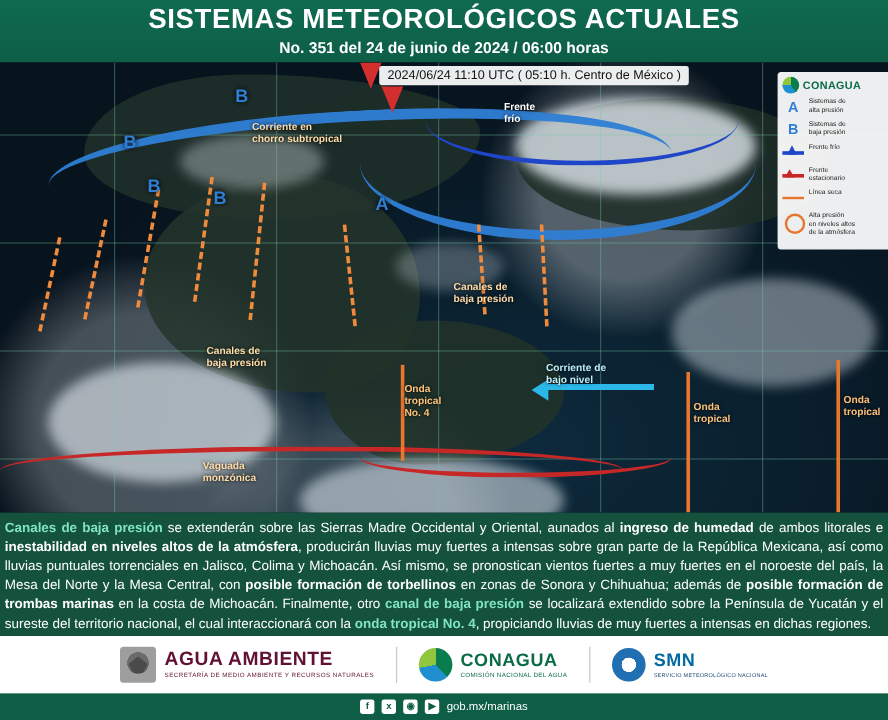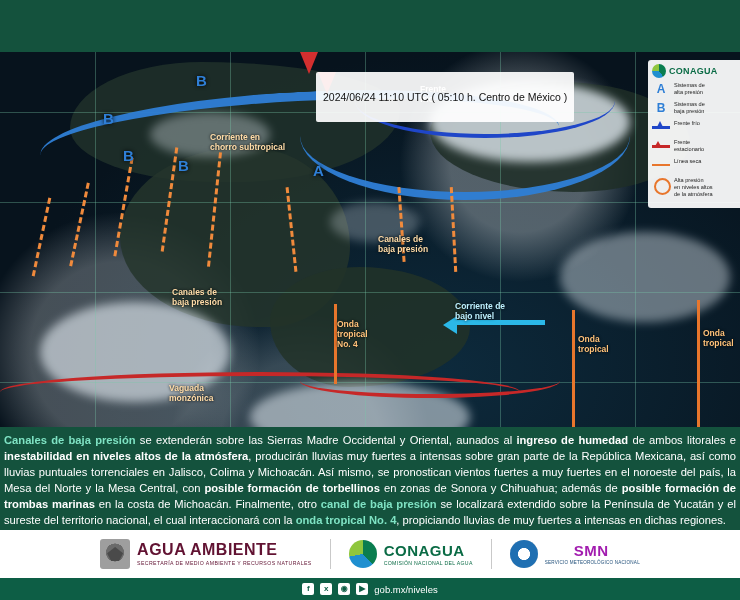--- a/index.html
+++ b/index.html
@@ -108,23 +108,23 @@
 
   .sat-label{position:absolute;color:#ffdca8;font-size:8.5px;font-weight:bold;line-height:1.15;text-shadow:0 0 3px #000;}
   .sat-label.white{color:#ffffff;}
   .sat-label.cyan{color:#bdf0ff;}
   .sat-label.orange{color:#ffc27a;}
   .sat-letter{position:absolute;font-size:15px;font-weight:bold;text-shadow:0 0 4px #000;}
   .lA{color:#2f7fd6;}
   .lB{color:#2f7fd6;}
 
   .timestamp{
-    position:absolute;left:316px;top:20px;
+    position:absolute;left:316px;top:3px;
     background:rgba(255,255,255,.92);color:#111;
-    font-size:10.5px;padding:19px 7px;border-radius:2px;white-space:nowrap;
+    font-size:10.5px;padding:2px 7px;border-radius:2px;white-space:nowrap;
   }
 
   
   .legend{
     position:absolute;right:0;top:8px;width:92px;
     background:rgba(255,255,255,.93);
     border-radius:3px 0 0 3px;padding:4px 4px 6px 4px;
     box-sizing:border-box;
   }
   .legend-logo{
@@ -175,38 +175,42 @@
   .cona-mark{
     width:28px;height:28px;border-radius:50%;flex:none;
     background:conic-gradient(#0a7d4f 0 38%,#1f8fd0 38% 72%,#8fc63d 72% 100%);
   }
   .cona-txt .t1{font-size:15px;color:#0a6b45;font-weight:bold;letter-spacing:.5px;line-height:1;}
   .cona-txt .t2{font-size:5.2px;color:#0a6b45;letter-spacing:.3px;margin-top:2px;}
   .smn-mark{
     width:28px;height:28px;border-radius:50%;flex:none;
     background:radial-gradient(circle at 50% 50%,#ffffff 0 30%,#1f6fb2 31% 70%,#0a4d86 71% 100%);
   }
-  .smn-txt .t1{font-size:15px;color:#a21caf;font-weight:bold;letter-spacing:.5px;line-height:1;margin-left:29px;}
+  .smn-txt .t1{font-size:15px;color:#0369a1;font-weight:bold;letter-spacing:.5px;line-height:1;}
   .smn-txt .t2{font-size:4.6px;color:#1f4e79;letter-spacing:.2px;margin-top:2px;line-height:1.25;}
 
   .social{
     position:absolute;bottom:0;left:0;width:740px;height:22px;
     background:#0d5e45;display:flex;align-items:center;justify-content:center;gap:6px;
     color:#ffffff;font-size:9.5px;
   }
   .sicon{
     width:12px;height:12px;border-radius:2px;background:#ffffff;color:#0d5e45;
     font-size:8px;line-height:12px;text-align:center;font-weight:bold;
   }
 </style>
 </head>
 <body>
 
 <div class="page">
 
+  <div class="header">
+    <div class="header-title">SISTEMAS METEOROLÓGICOS ACTUALES</div>
+    <div class="header-sub">No. 351 del 24 de junio de 2024 / 06:00 horas</div>
+  </div>
 
   <div class="sat">
 
     <div class="land l1"></div>
     <div class="land l4"></div>
     <div class="land l2"></div>
     <div class="land l3"></div>
 
     <div class="cloud c1"></div>
     <div class="cloud c2"></div>
@@ -247,21 +251,21 @@
     <div class="arrow-red"></div>
     <div class="arrow-red2"></div>
     <div class="lowjet"></div>
 
     <div class="sat-letter lB" style="left:196px;top:20px;">B</div>
     <div class="sat-letter lB" style="left:103px;top:58px;">B</div>
     <div class="sat-letter lB" style="left:123px;top:95px;">B</div>
     <div class="sat-letter lB" style="left:178px;top:105px;">B</div>
     <div class="sat-letter lA" style="left:313px;top:110px;">A</div>
 
-    <div class="sat-label" style="left:210px;top:49px;width:100px;margin-top:32px;">Corriente en<br>chorro subtropical</div>
+    <div class="sat-label" style="left:210px;top:49px;width:100px;">Corriente en<br>chorro subtropical</div>
     <div class="sat-label white" style="left:420px;top:33px;width:60px;">Frente<br>frío</div>
     <div class="sat-label" style="left:172px;top:236px;width:70px;">Canales de<br>baja presión</div>
     <div class="sat-label" style="left:378px;top:183px;width:72px;">Canales de<br>baja presión</div>
     <div class="sat-label orange" style="left:337px;top:268px;width:44px;">Onda<br>tropical<br>No. 4</div>
     <div class="sat-label cyan" style="left:455px;top:250px;width:70px;">Corriente de<br>bajo nivel</div>
     <div class="sat-label orange" style="left:578px;top:283px;width:44px;">Onda<br>tropical</div>
     <div class="sat-label orange" style="left:703px;top:277px;width:40px;">Onda<br>tropical</div>
     <div class="sat-label" style="left:169px;top:332px;width:60px;">Vaguada<br>monzónica</div>
 
     <div class="timestamp">2024/06/24 11:10 UTC ( 05:10 h. Centro de México )</div>
@@ -335,16 +339,16 @@
 NACIONAL</div>
       </div>
     </div>
   </div>
 
   <div class="social">
     <span class="sicon">f</span>
     <span class="sicon">x</span>
     <span class="sicon">◉</span>
     <span class="sicon">▶</span>
-    <span>gob.mx/niveles</span>
+    <span>gob.mx/marinas</span>
   </div>
 
 </div>
 
 </body></html>

